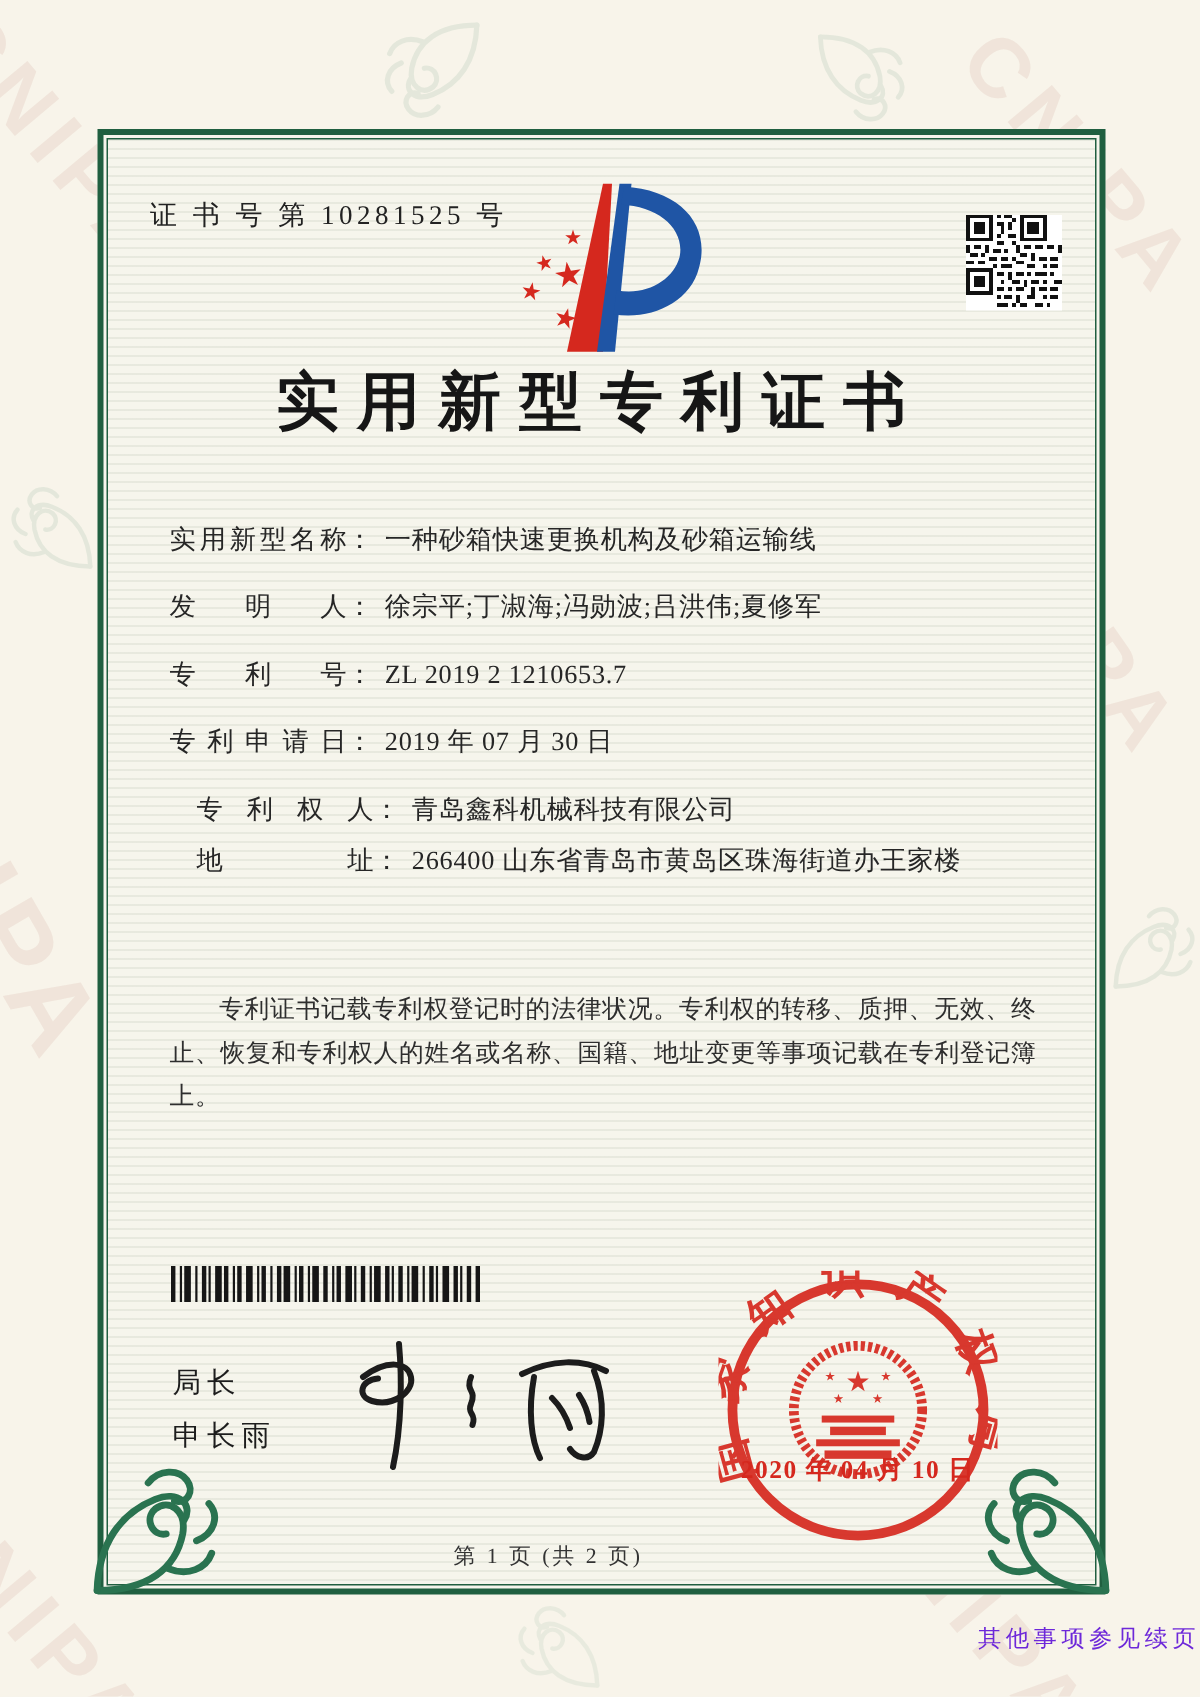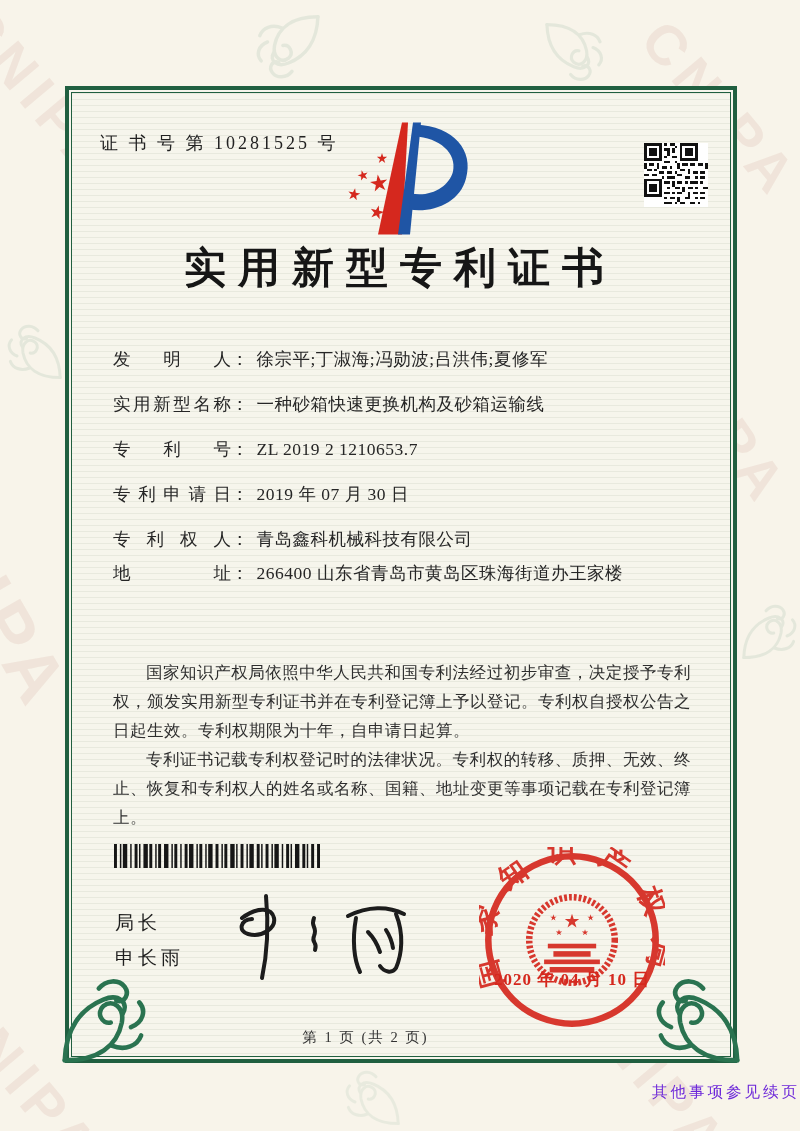--- a/index.html
+++ b/index.html
@@ -20,21 +20,21 @@
   .corner-flourish{position:absolute;color:#2a7350;}
   
   .cert-no{position:absolute;left:100px;top:131px;font-size:18px;letter-spacing:3px;color:#222;}
   .logo{position:absolute;left:332px;top:116px;width:150px;height:126px;}
   .qr{position:absolute;left:644px;top:143px;width:64px;height:64px;}
   .title{position:absolute;left:0;top:240px;width:800px;text-align:center;
          font-size:42px;font-weight:bold;letter-spacing:12px;color:#161616;}
   
   .fields{position:absolute;left:113px;top:347px;width:580px;font-size:17.5px;color:#262626;}
   .frow{height:45px;line-height:24px;white-space:nowrap;}
-  .frow.tall{height:34px;}
+  .frow.tall{height:34px;margin-left:18px;}
   .flabel{display:inline-block;width:118px;text-align:justify;text-align-last:justify;vertical-align:top;}
   .fcolon{display:inline-block;margin-right:8px;}
   .fvalue{letter-spacing:0.5px;}
   .fpair2{margin-left:56px;}
   
   .paras{position:absolute;left:113px;top:658px;width:578px;font-size:16.5px;
          line-height:29px;text-align:justify;color:#2e2e2e;letter-spacing:0.5px;}
   .paras p{margin:0;text-indent:2em;}
   
   .barcode{position:absolute;left:114px;top:844px;width:206px;height:24px;}
@@ -128,41 +128,40 @@
       <path d="M1 1h5v5h-5z M15 1h5v5h-5z M1 15h5v5h-5z" fill="#fff"></path>
       <path d="M2 2h3v3h-3z M16 2h3v3h-3z M2 16h3v3h-3z"></path>
       <path d="M8 0h1v1h-1z M10 0h2v1h-2z M8 2h2v1h-2z M11 2h1v2h-1z M9 3h1v2h-1z M12 1h1v1h-1z M8 5h1v1h-1z M11 5h2v1h-2z M8 7h2v1h-2z M12 7h1v1h-1z M0 8h1v2h-1z M2 8h2v1h-2z M5 8h1v2h-1z M7 9h2v1h-2z M10 9h1v1h-1z M13 8h1v2h-1z M15 8h2v1h-2z M18 8h2v1h-2z M21 8h2v1h-2z M24 8h1v2h-1z M1 10h2v1h-2z M4 10h1v1h-1z M6 11h2v1h-2z M9 11h2v1h-2z M12 11h1v1h-1z M14 10h2v1h-2z M17 10h1v2h-1z M19 11h2v1h-2z M22 11h2v1h-2z M0 12h2v1h-2z M3 12h2v1h-2z M7 13h1v1h-1z M9 13h3v1h-3z M13 12h2v1h-2z M16 13h2v1h-2z M20 13h1v1h-1z M22 13h2v1h-2z M8 15h2v1h-2z M11 15h1v2h-1z M13 15h2v1h-2z M16 15h1v1h-1z M18 15h3v1h-3z M22 15h1v1h-1z M9 17h1v1h-1z M12 17h2v1h-2z M15 17h1v2h-1z M17 17h2v1h-2z M20 17h1v1h-1z M23 17h2v1h-2z M8 19h2v1h-2z M11 19h1v1h-1z M13 19h2v1h-2z M17 19h1v2h-1z M19 19h2v1h-2z M22 19h2v1h-2z M8 21h1v1h-1z M10 21h2v1h-2z M13 21h1v2h-1z M16 21h2v1h-2z M20 21h1v1h-1z M22 21h2v1h-2z M8 23h3v1h-3z M12 23h1v1h-1z M14 23h2v1h-2z M18 23h2v1h-2z M21 23h1v1h-1z"></path>
     </g>
   </svg>
 
   <div class="title">实用新型专利证书</div>
 
   <div class="fields">
     <div class="frow">
+      <span class="flabel">实用新型名称</span><span class="fcolon">：</span><span class="fvalue">一种砂箱快速更换机构及砂箱运输线</span>
+    </div>
+    <div class="frow">
       <span class="flabel">发明人</span><span class="fcolon">：</span><span class="fvalue">徐宗平;丁淑海;冯勋波;吕洪伟;夏修军</span>
-    </div>
-    <div class="frow">
-      <span class="flabel">实用新型名称</span><span class="fcolon">：</span><span class="fvalue">一种砂箱快速更换机构及砂箱运输线</span>
     </div>
     <div class="frow">
       <span class="flabel">专利号</span><span class="fcolon">：</span><span class="fvalue">ZL 2019 2 1210653.7</span>
     </div>
     <div class="frow">
       <span class="flabel">专利申请日</span><span class="fcolon">：</span><span class="fvalue">2019 年 07 月 30 日</span>
     </div>
     <div class="frow tall">
       <span class="flabel">专利权人</span><span class="fcolon">：</span><span class="fvalue">青岛鑫科机械科技有限公司</span>
     </div>
     <div class="frow tall">
       <span class="flabel">地址</span><span class="fcolon">：</span><span class="fvalue">266400 山东省青岛市黄岛区珠海街道办王家楼</span>
     </div>
   </div>
 
   <div class="paras">
-    <p>国家知识产权局依照中华人民共和国专利法经过初步审查，决定授予专利权，颁发实用新型专利证书并在专利登记簿上予以登记。专利权自授权公告之日起生效。专利权期限为十年，自申请日起算。</p>
     <p>专利证书记载专利权登记时的法律状况。专利权的转移、质押、无效、终止、恢复和专利权人的姓名或名称、国籍、地址变更等事项记载在专利登记簿上。</p>
   </div>
 
   <svg class="barcode" viewBox="0 0 140 22" preserveAspectRatio="none">
     <g fill="#161616">
       <rect x="0" width="2" height="22"></rect>
         <rect x="4" width="1" height="22"></rect>
         <rect x="6" width="3" height="22"></rect>
       <rect x="11" width="1" height="22"></rect>
         <rect x="14" width="2" height="22"></rect>

